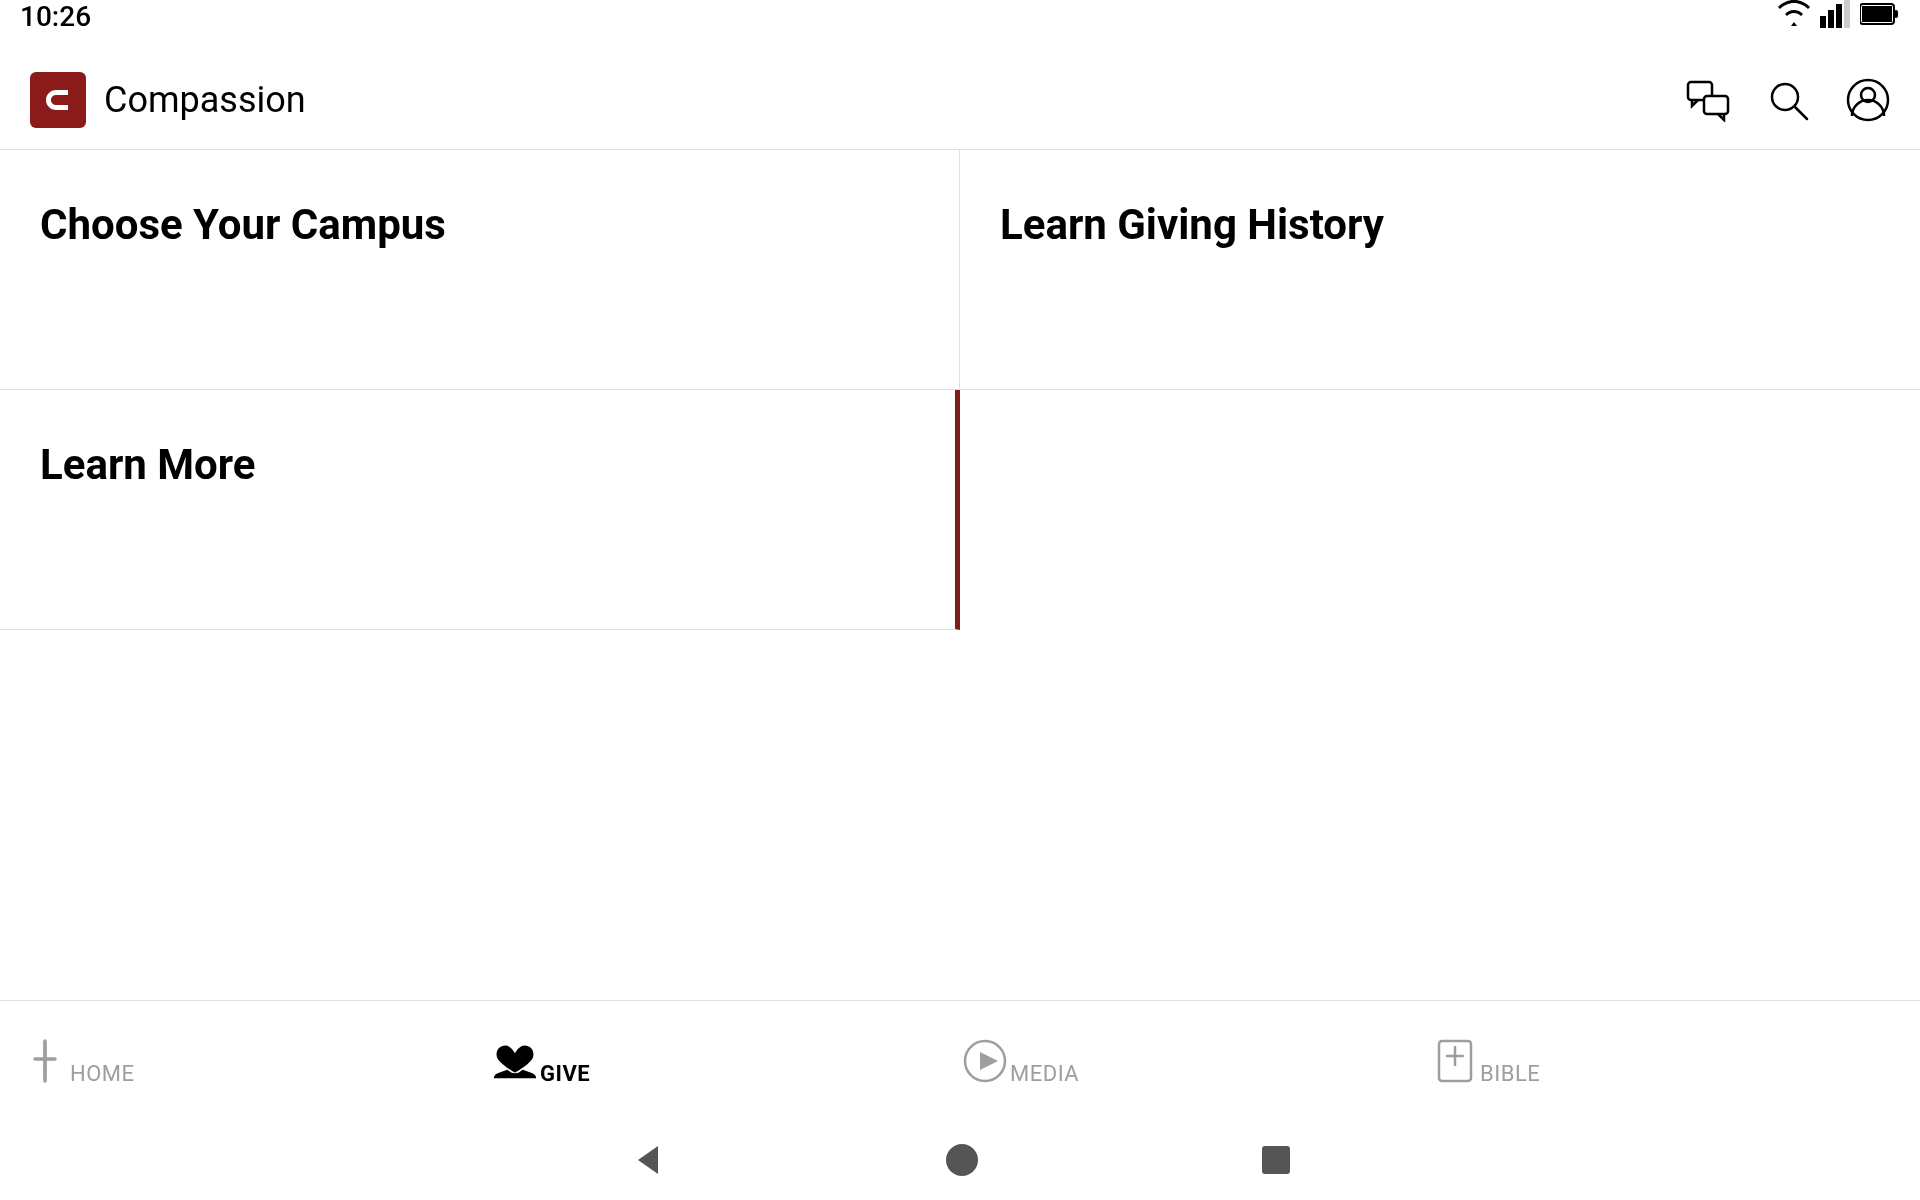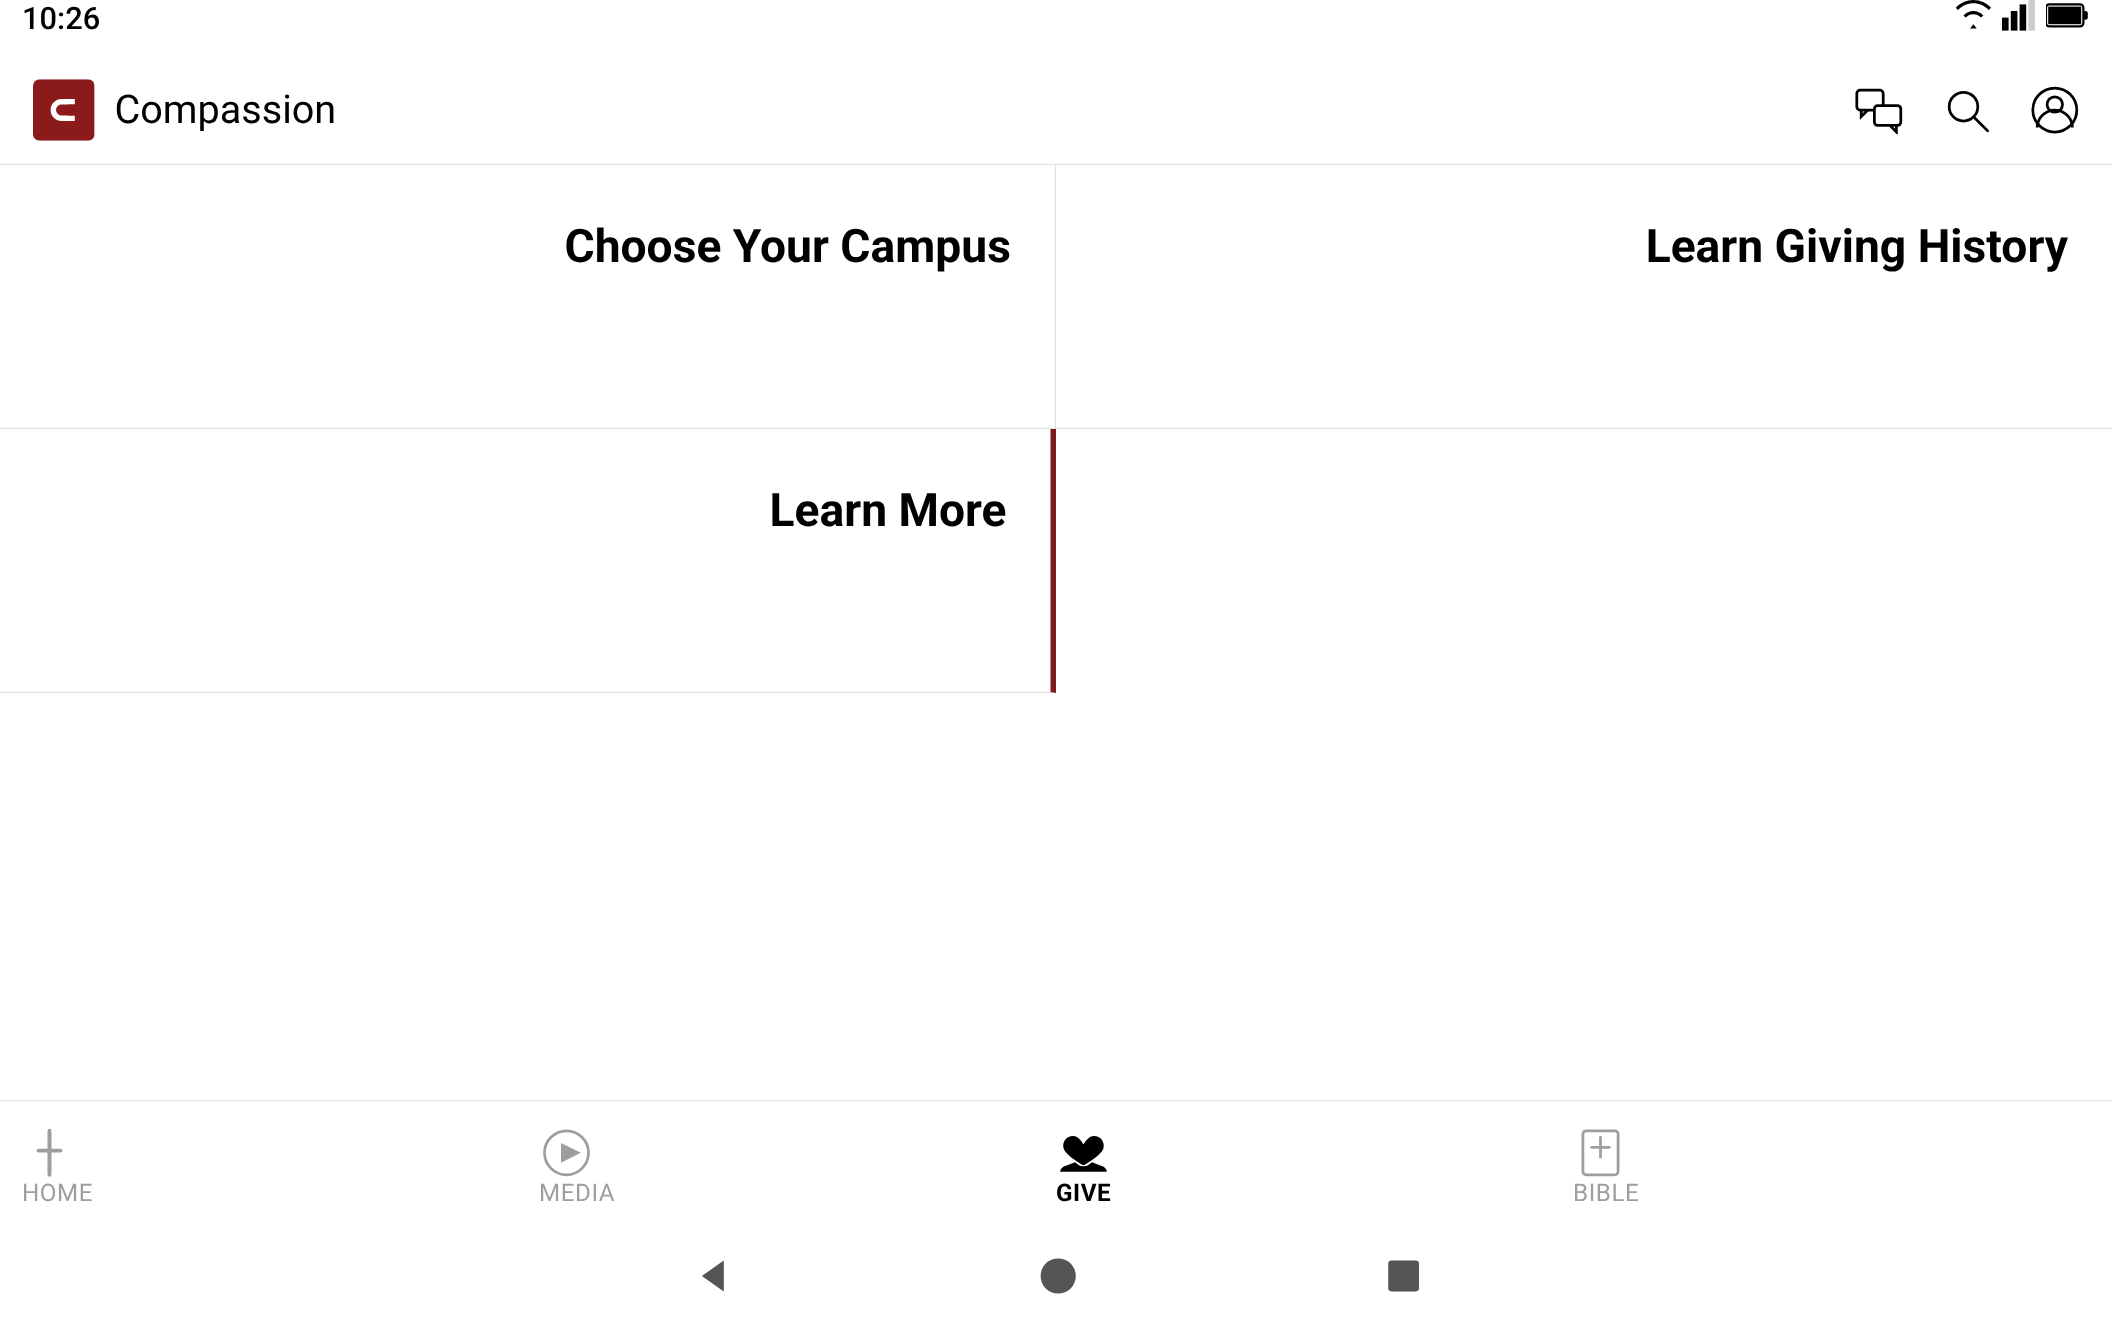--- a/index.html
+++ b/index.html
@@ -106,21 +106,20 @@
     }
 
     .grid-cell {
       padding: 50px 40px;
       min-height: 240px;
       display: flex;
       align-items: flex-start;
       cursor: pointer;
       border-right: 1px solid #e0e0e0;
       border-bottom: 1px solid #e0e0e0;
-      justify-content: flex-end;
     }
 
     .grid-cell:nth-child(2) {
       border-right: none;
     }
 
     .grid-cell:nth-child(3) {
       border-right: 5px solid #7f1d1d;
     }
 
@@ -146,22 +145,22 @@
       background: #ffffff;
       border-top: 1px solid #e0e0e0;
       display: flex;
       align-items: center;
       justify-content: space-around;
       padding: 0 20px;
     }
 
     .nav-item {
       display: flex;
-      flex-direction: column;
-      align-items: flex-start;
+      flex-direction: row;
+      align-items: flex-end;
       gap: 0;
       cursor: pointer;
       flex: 1;
       color: #9e9e9e;
     }
 
     .nav-item.active {
       color: #000000;
     }
 
@@ -308,40 +307,40 @@
         <line x1="22" y1="18" x2="22" y2="18" stroke="#9e9e9e" stroke-width="3"></line>
 
         <line x1="22" y1="2" x2="22" y2="42" stroke="#9e9e9e" stroke-width="3.5" stroke-linecap="round"></line>
         <line x1="12" y1="20" x2="32" y2="20" stroke="#9e9e9e" stroke-width="3.5" stroke-linecap="round"></line>
       </svg>
     </div>
     <span class="nav-label">HOME</span>
   </div>
 
 
+  <div class="nav-item active">
+    <div class="nav-icon">
+    <svg width="52" height="52" viewBox="0 0 52 52" fill="none">
+
+      <path d="M26 18 C26 18 22 10 16 10 C10 10 6 15 7 21 C8 28 26 38 26 38 C26 38 44 28 45 21 C46 15 42 10 36 10 C30 10 26 18 26 18 Z" fill="#000"></path>
+
+      <path d="M10 38 C6 39 4 41 4 44 L48 44 C48 41 46 39 42 38 L34 35 L30 38 C28 39 24 39 22 38 L18 35 Z" fill="#000"></path>
+    </svg>
+  </div>
+    <span class="nav-label">GIVE</span>
+  </div>
+
   <div class="nav-item">
     <div class="nav-icon">
       <svg width="44" height="44" viewBox="0 0 44 44" fill="none">
         <circle cx="22" cy="22" r="20" stroke="#9e9e9e" stroke-width="2.5" fill="none"></circle>
         <polygon points="17,13 35,22 17,31" fill="#9e9e9e"></polygon>
       </svg>
     </div>
     <span class="nav-label">MEDIA</span>
-  </div>
-
-  <div class="nav-item active">
-    <div class="nav-icon">
-    <svg width="52" height="52" viewBox="0 0 52 52" fill="none">
-
-      <path d="M26 18 C26 18 22 10 16 10 C10 10 6 15 7 21 C8 28 26 38 26 38 C26 38 44 28 45 21 C46 15 42 10 36 10 C30 10 26 18 26 18 Z" fill="#000"></path>
-
-      <path d="M10 38 C6 39 4 41 4 44 L48 44 C48 41 46 39 42 38 L34 35 L30 38 C28 39 24 39 22 38 L18 35 Z" fill="#000"></path>
-    </svg>
-  </div>
-    <span class="nav-label">GIVE</span>
   </div>
 
   <div class="nav-item">
     <div class="nav-icon">
       <svg width="44" height="44" viewBox="0 0 44 44" fill="none">
         <rect x="6" y="2" width="32" height="40" rx="3" stroke="#9e9e9e" stroke-width="2.5" fill="none"></rect>
         <line x1="22" y1="8" x2="22" y2="26" stroke="#9e9e9e" stroke-width="2.5" stroke-linecap="round"></line>
         <line x1="14" y1="17" x2="30" y2="17" stroke="#9e9e9e" stroke-width="2.5" stroke-linecap="round"></line>
       </svg>
     </div>

